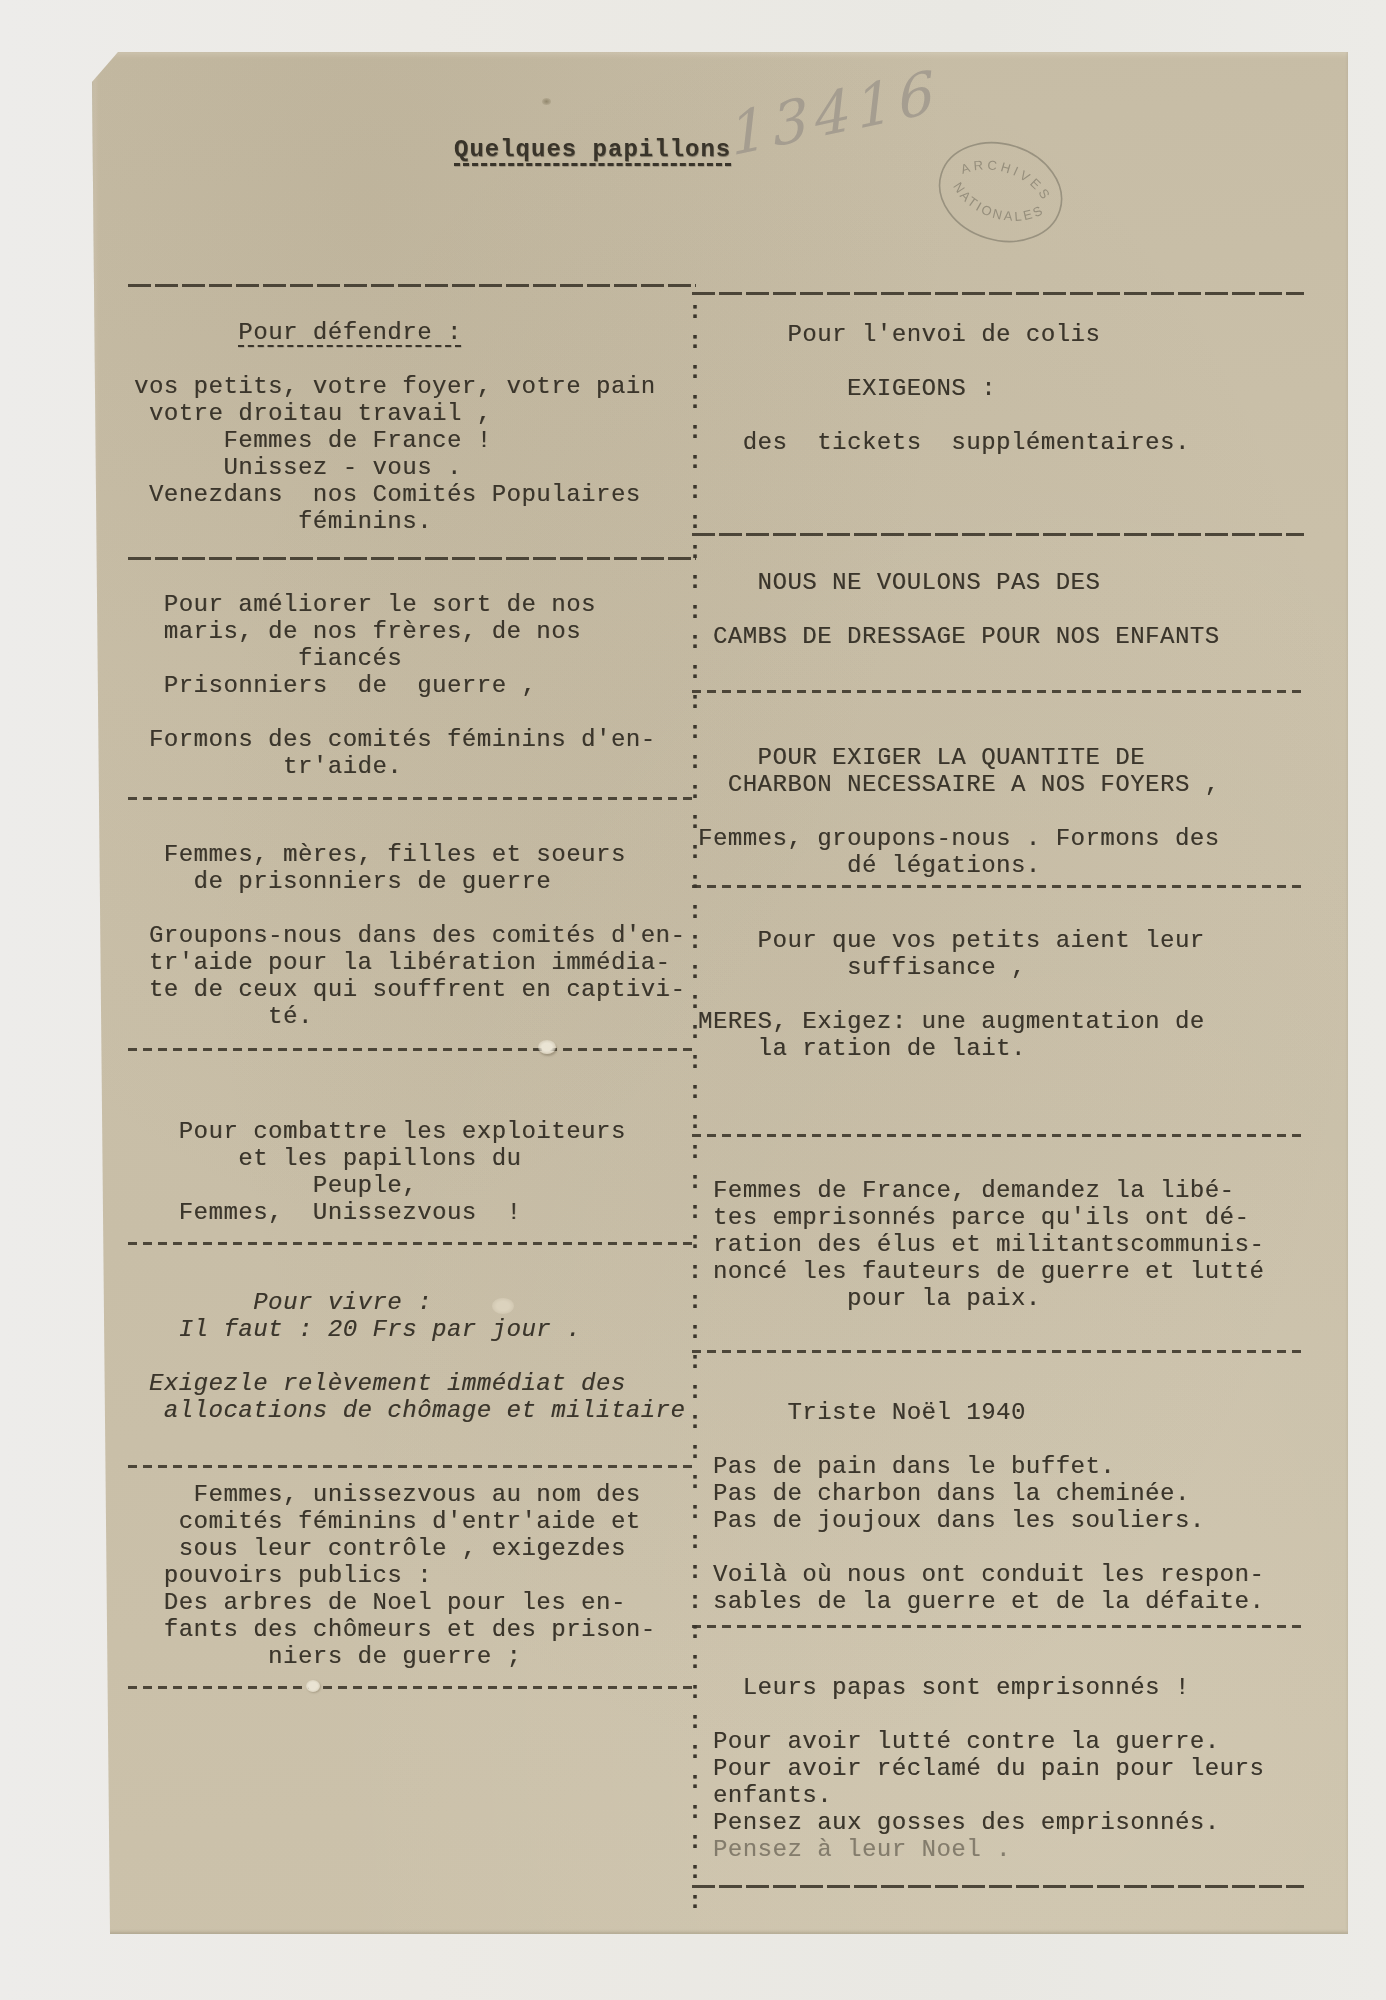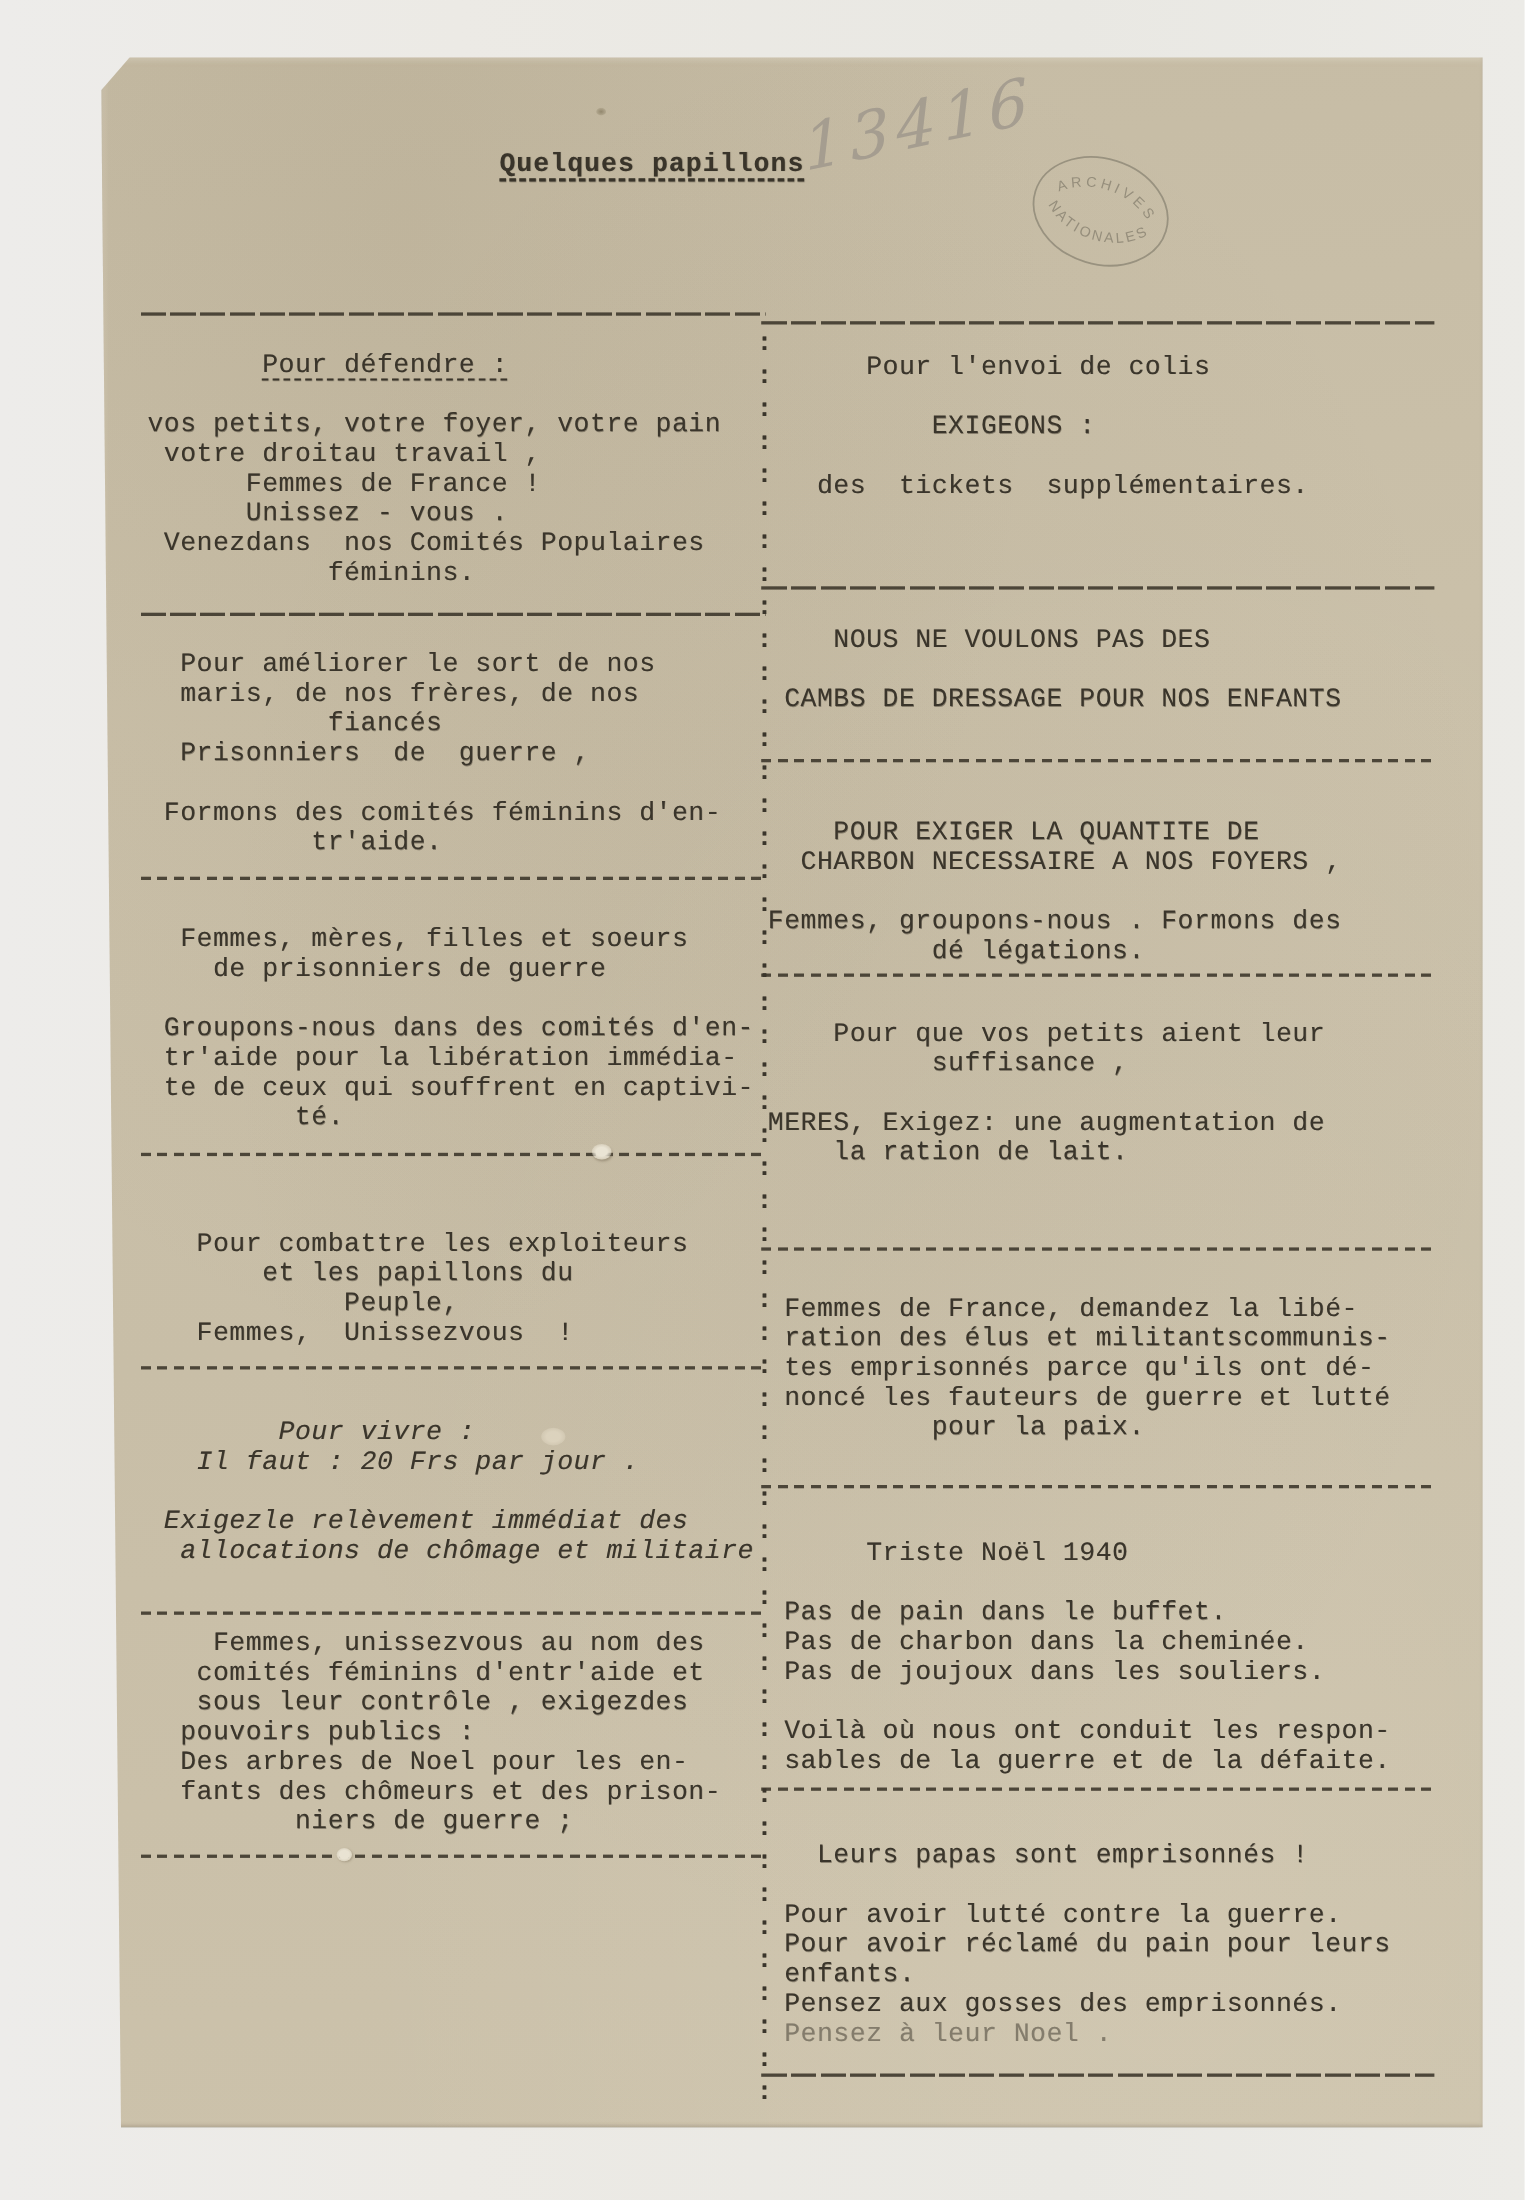--- a/index.html
+++ b/index.html
@@ -177,22 +177,22 @@
       </div>
       <div class="section" style="top: 875px;">
         <div class="line">    Pour que vos petits aient leur</div>
         <div class="line">          suffisance ,</div>
         <div class="line">&nbsp;</div>
         <div class="line">MERES, Exigez: une augmentation de</div>
         <div class="line">    la ration de lait.</div>
       </div>
       <div class="section" style="top: 1125px;">
         <div class="line"> Femmes de France, demandez la libé-</div>
+        <div class="line"> tes emprisonnés parce qu'ils ont dé-</div>
         <div class="line"> ration des élus et militantscommunis-</div>
-        <div class="line"> tes emprisonnés parce qu'ils ont dé-</div>
         <div class="line"> noncé les fauteurs de guerre et lutté</div>
         <div class="line">          pour la paix.</div>
       </div>
       <div class="section" style="top: 1347px;">
         <div class="line">      Triste Noël 1940</div>
         <div class="line">&nbsp;</div>
         <div class="line"> Pas de pain dans le buffet.</div>
         <div class="line"> Pas de charbon dans la cheminée.</div>
         <div class="line"> Pas de joujoux dans les souliers.</div>
         <div class="line">&nbsp;</div>

